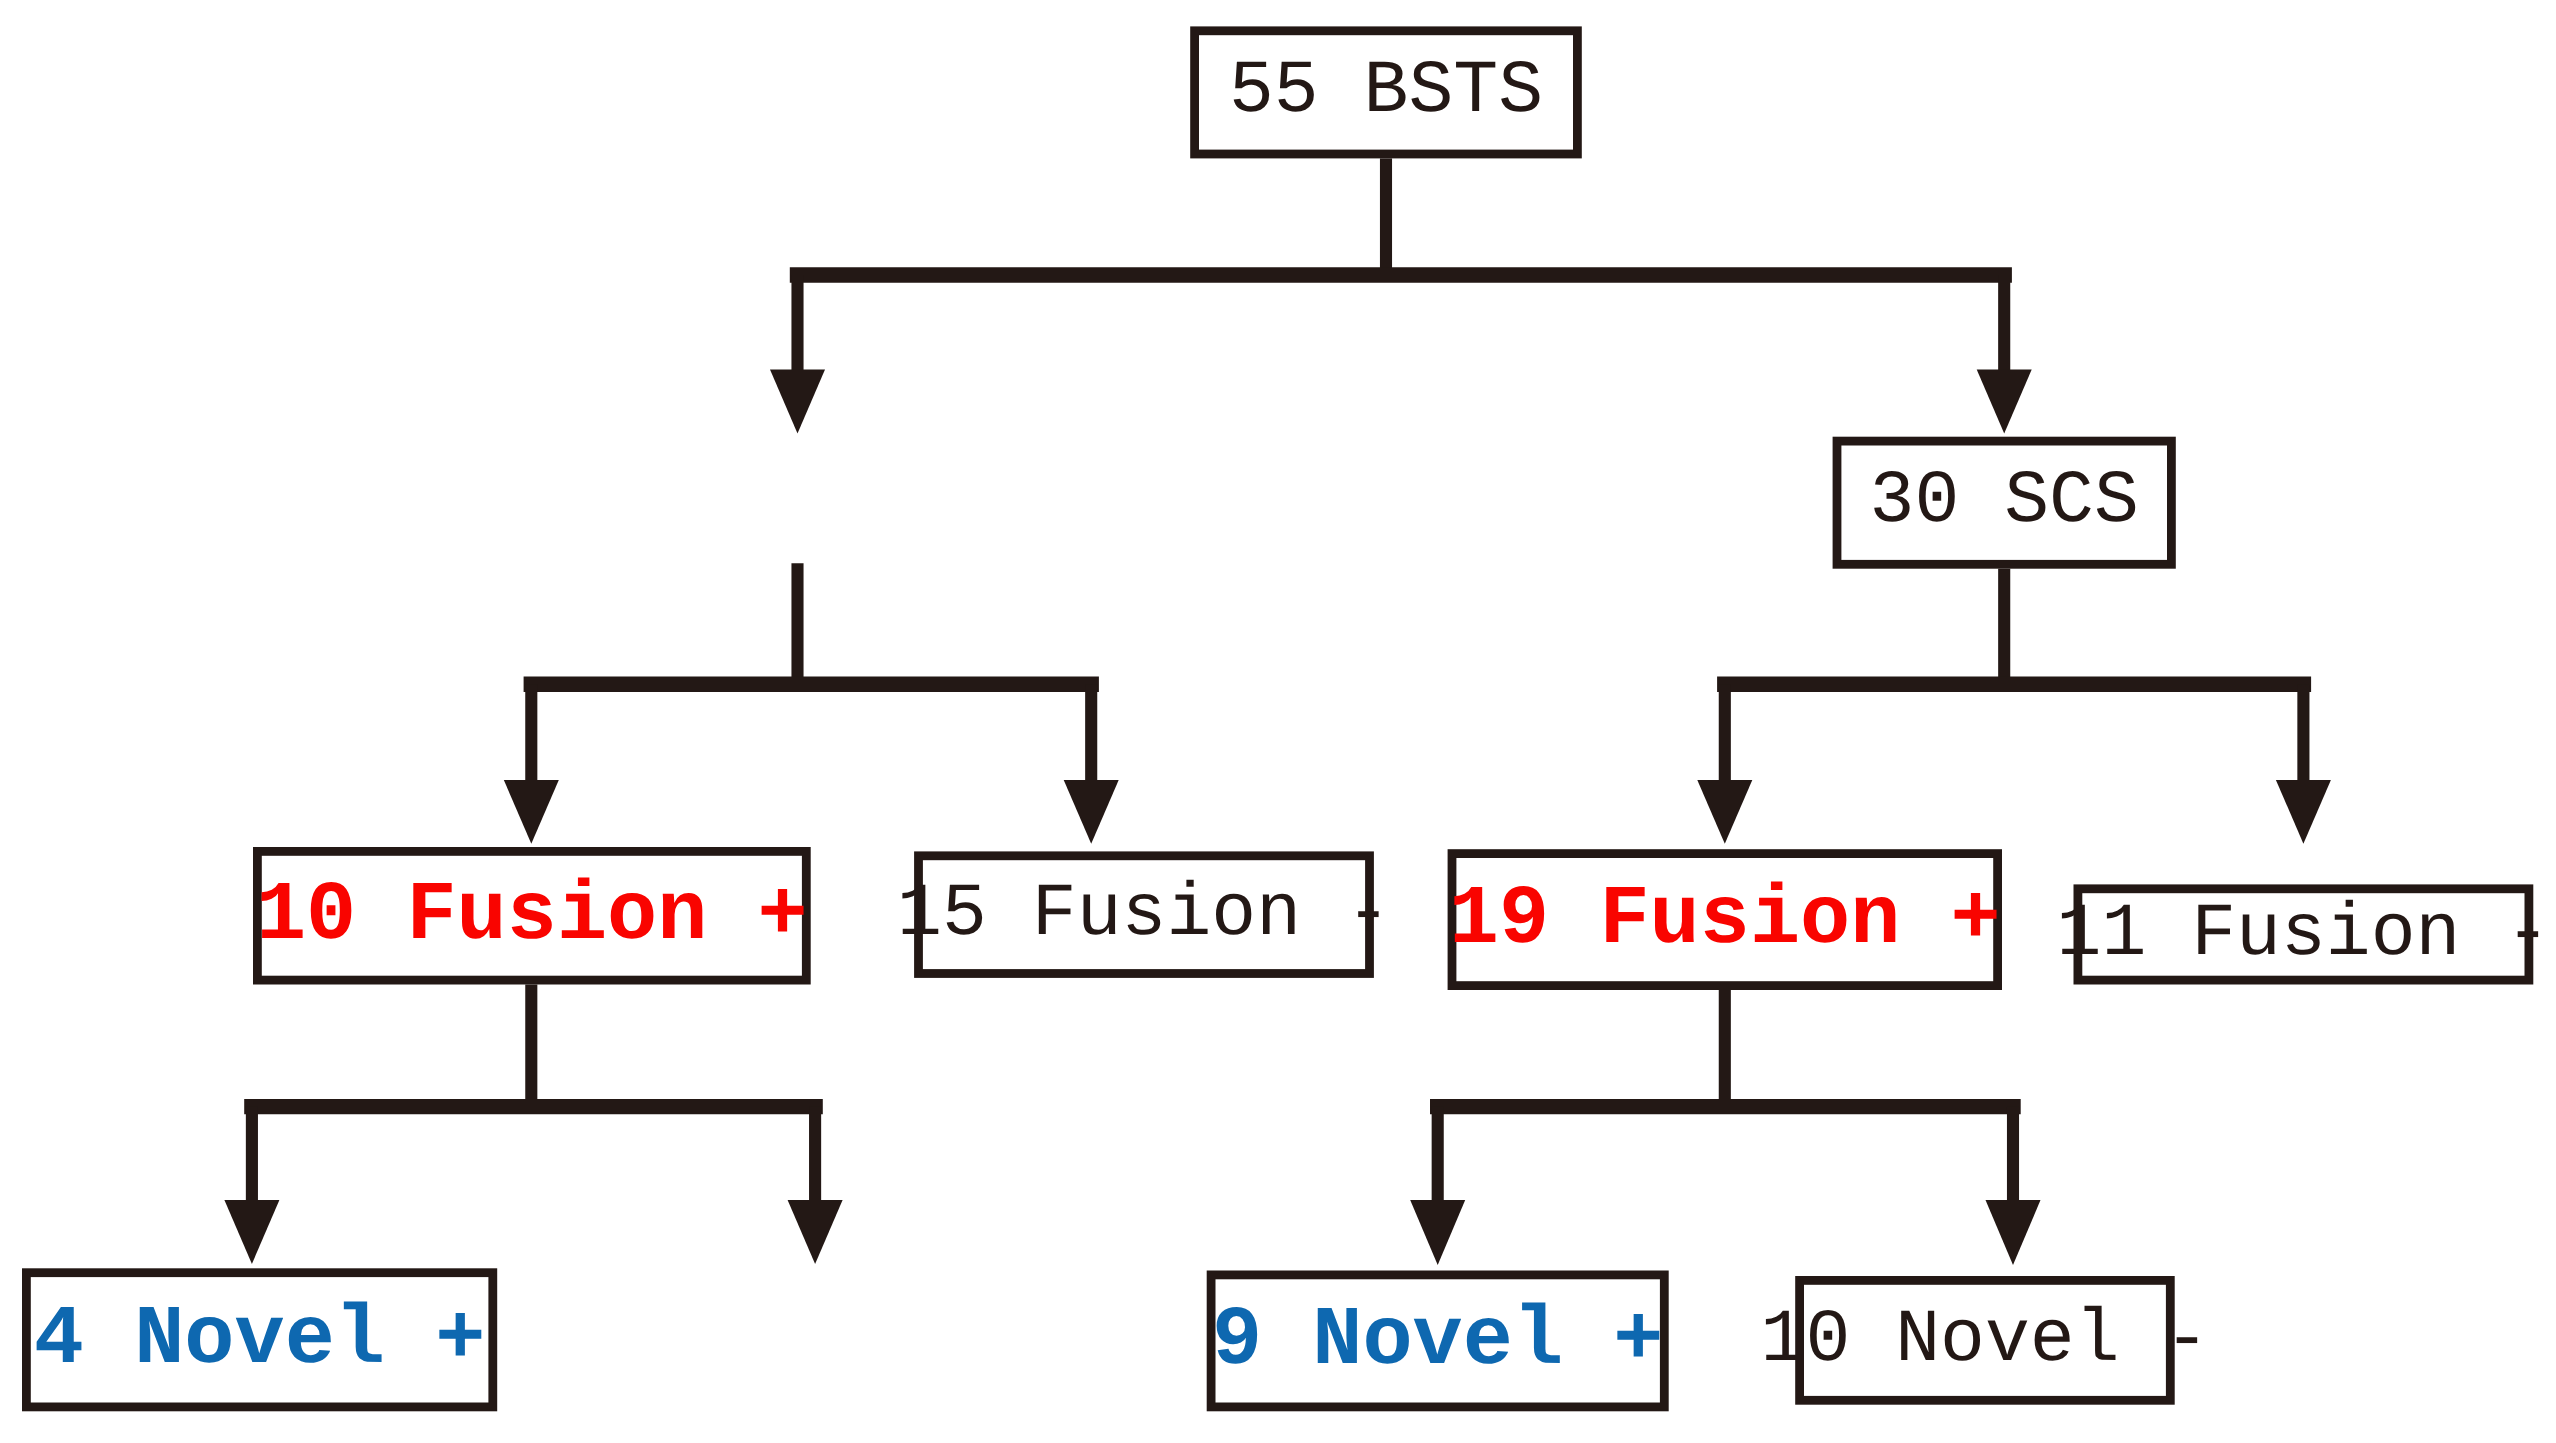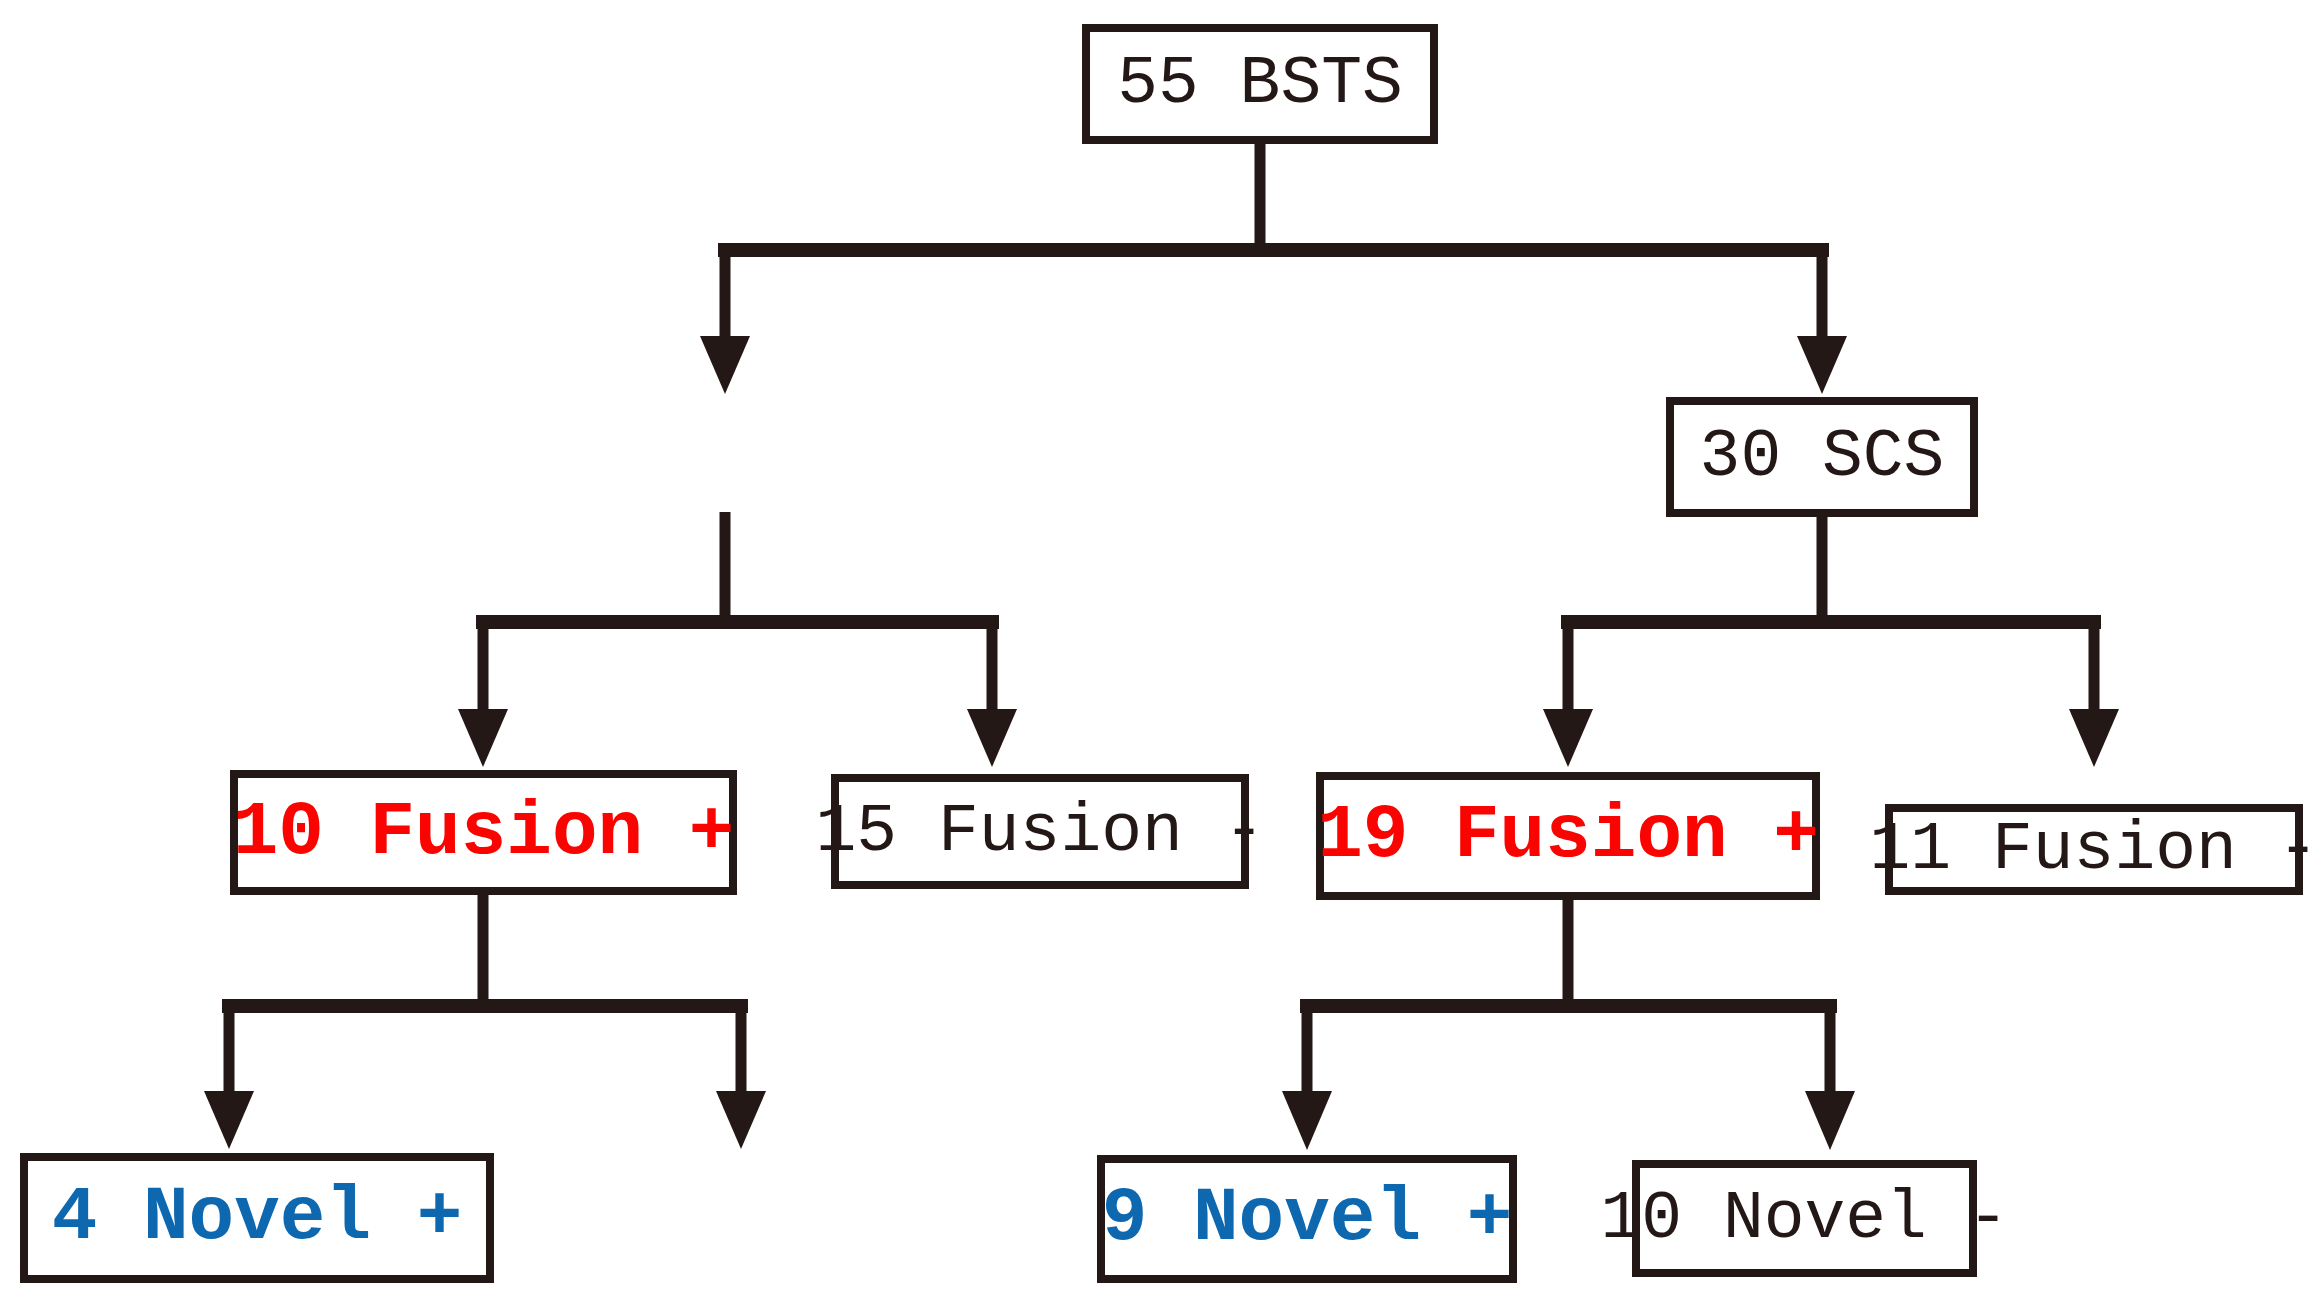--- a/index.html
+++ b/index.html
@@ -59,21 +59,21 @@
   .node.blue { color: var(--novel-positive, #0e68b0); }
 
   
   #n-bsts { left: 1082px; top: 24px;   width: 356px; height: 120px; }
   #n-rcs  { left: 568px;  top: 397px;  width: 314px; height: 119px; }
   #n-scs  { left: 1666px; top: 397px;  width: 312px; height: 120px; }
   #n-f10  { left: 230px;  top: 770px;  width: 507px; height: 125px; }
   #n-f15  { left: 783px;  top: 774px;  width: 418px; height: 115px; margin-left: 48px; }
   #n-f19  { left: 1316px; top: 772px;  width: 504px; height: 128px; }
   #n-f11  { left: 1885px; top: 804px;  width: 418px; height: 91px; }
-  #n-n4   { left: 20px;   top: 1153px; width: 474px; height: 130px; }
+  #n-n4   { left: 20px;   top: 1153px; width: 432px; height: 130px; }
   #n-n6   { left: 565px;  top: 1160px; width: 352px; height: 115px; }
   #n-n9   { left: 1097px; top: 1155px; width: 420px; height: 128px; }
   #n-n10  { left: 1632px; top: 1160px; width: 345px; height: 117px; }
 </style>
 </head>
 <body>
 
 <div id="canvas">
 
   <svg class="connectors" width="2324" height="1312" viewBox="0 0 2324 1312">

